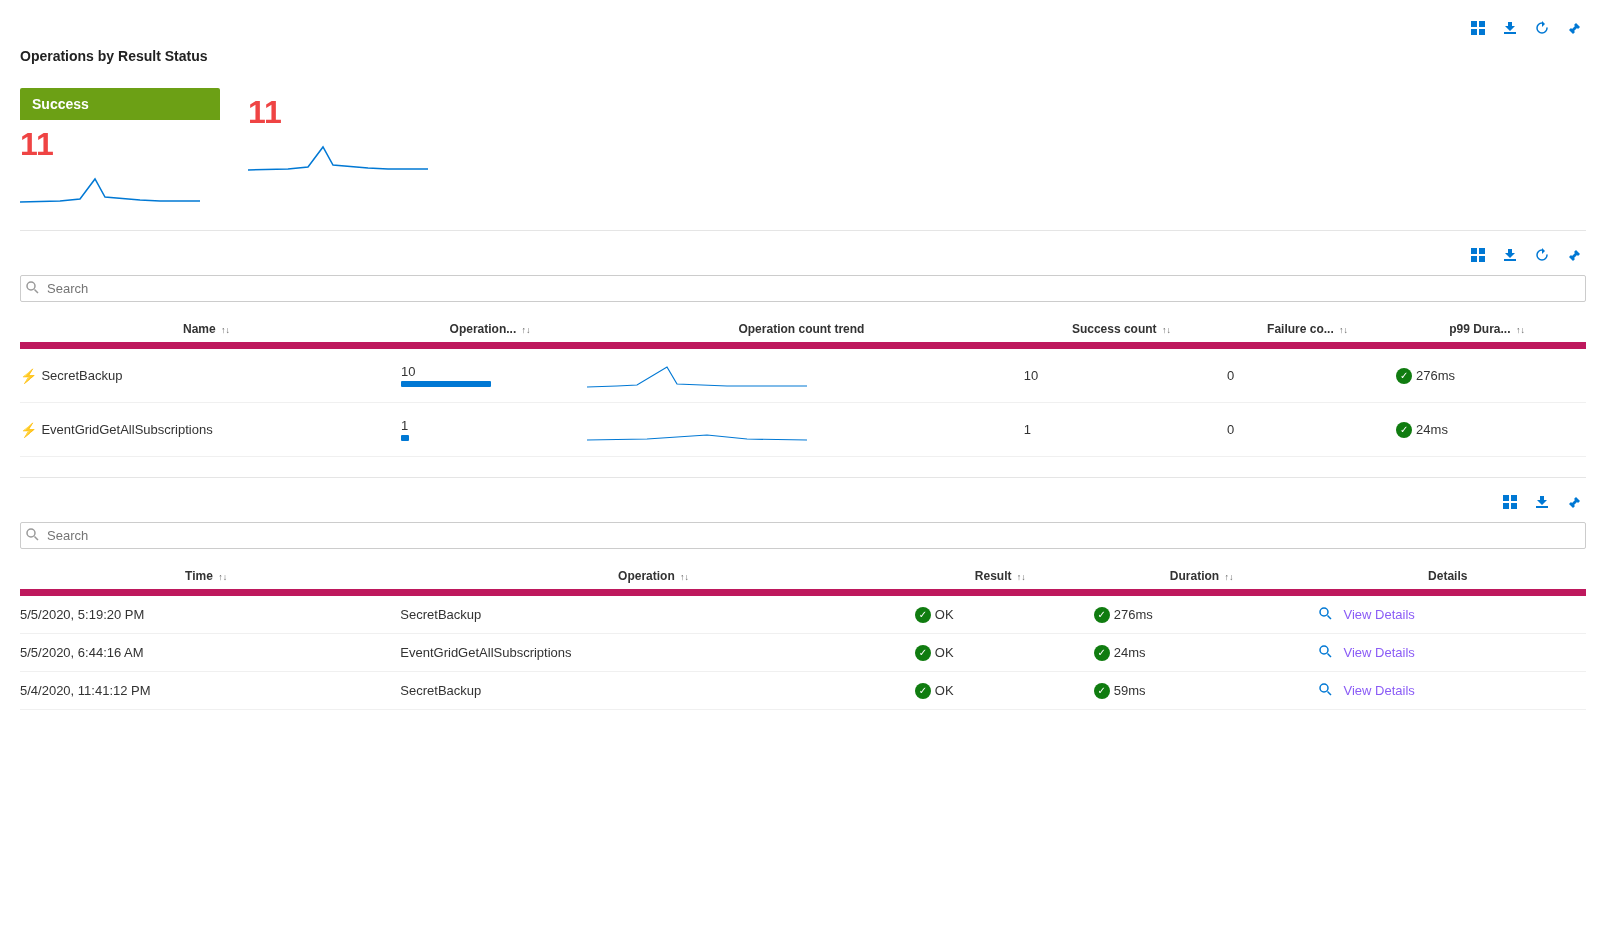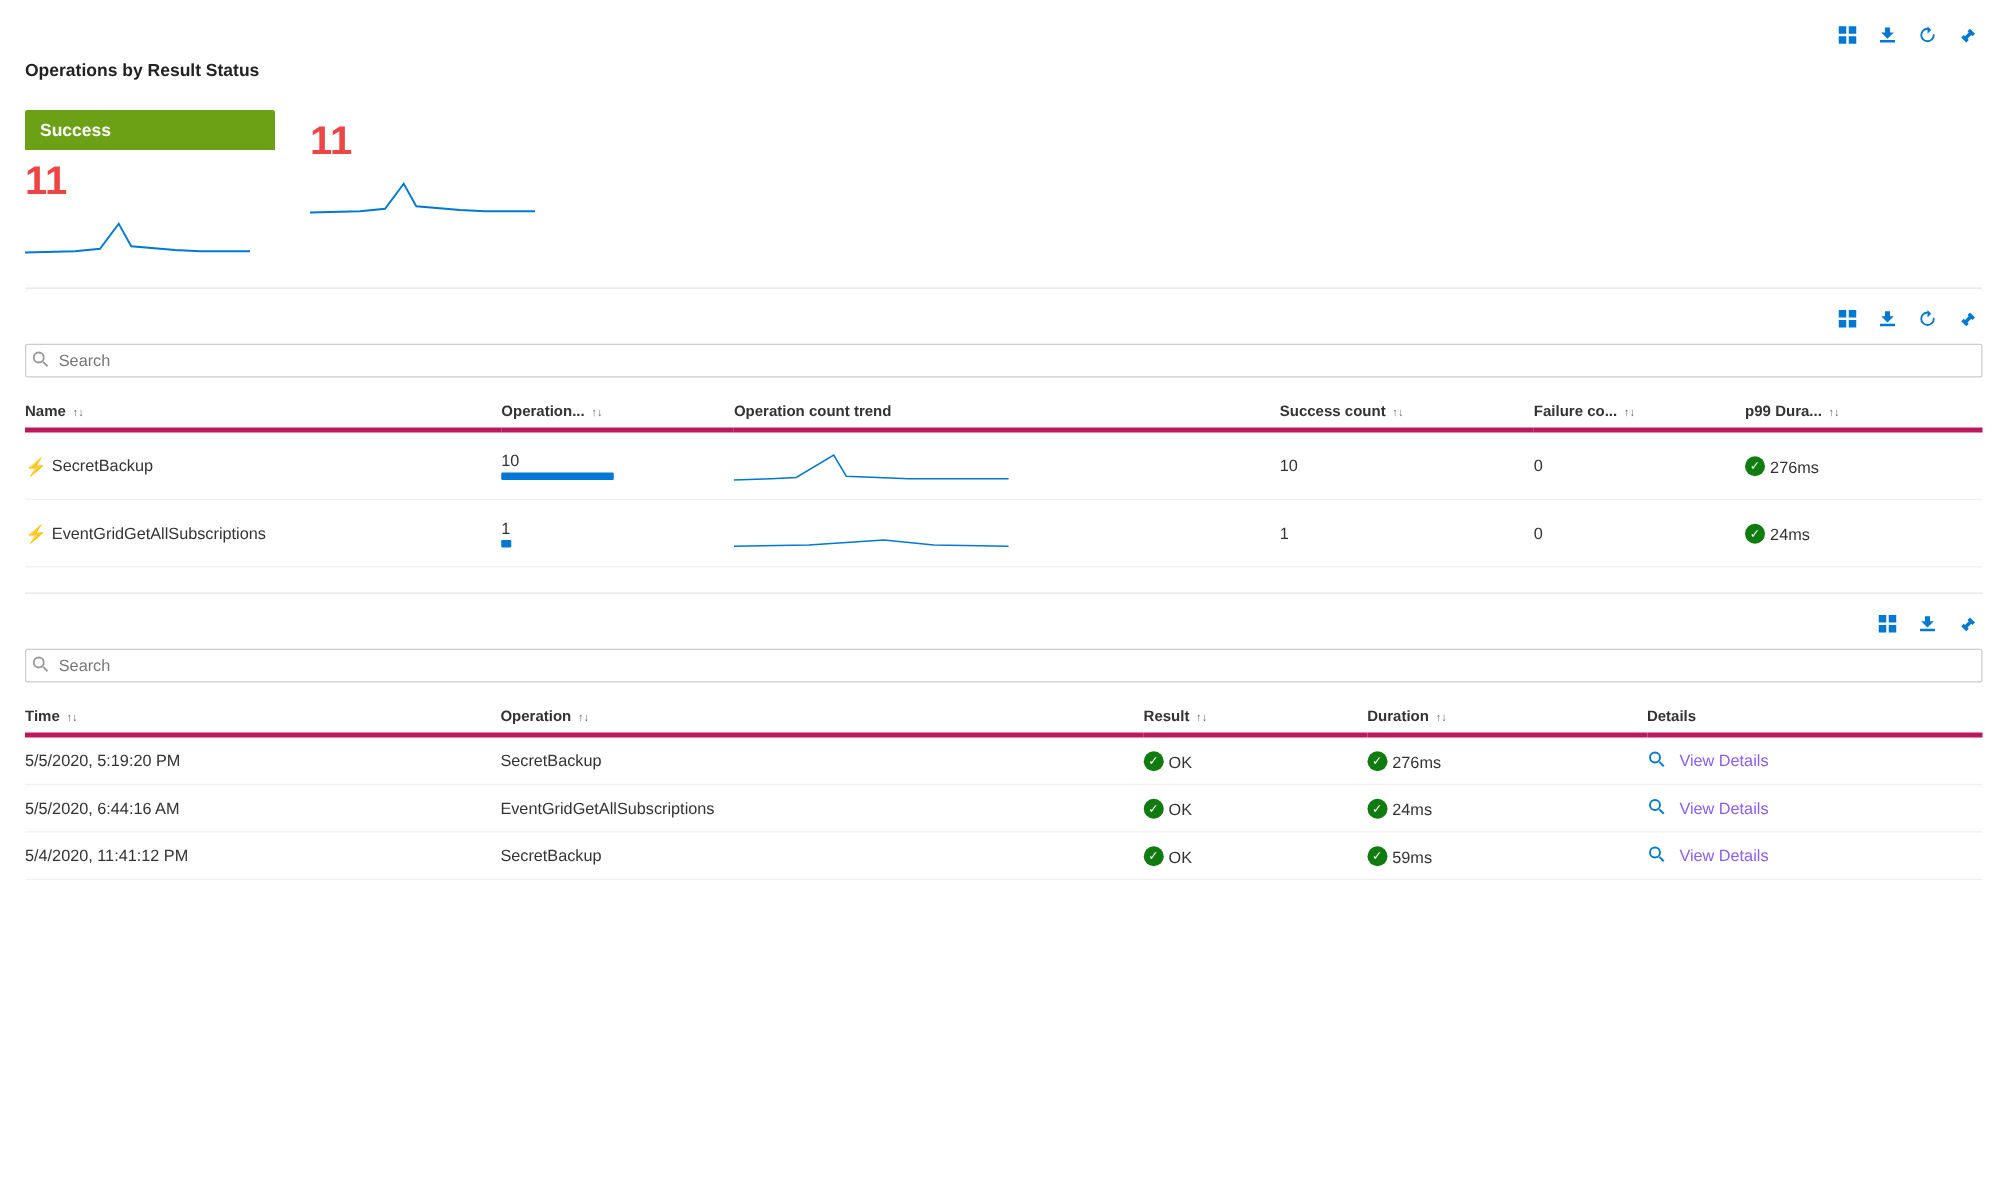--- a/index.html
+++ b/index.html
@@ -92,26 +92,26 @@
       margin-right: 8px;
       font-size: 14px;
     }
 
     
     .data-table {
       width: 100%;
       border-collapse: collapse;
     }
     .data-table th {
-      text-align: left;
+      text-align: center;
       font-weight: 600;
       font-size: 12px;
       color: #333;
       padding: 6px 8px 6px 0;
-      border-bottom: 4px solid #be185d;
+      border-bottom: 7px solid #be185d;
       white-space: nowrap;
     }
     .data-table td {
       padding: 10px 8px 10px 0;
       border-bottom: 1px solid #f0f0f0;
       vertical-align: middle;
       font-size: 13px;
     }
     .sort-icon {
       display: inline-block;

